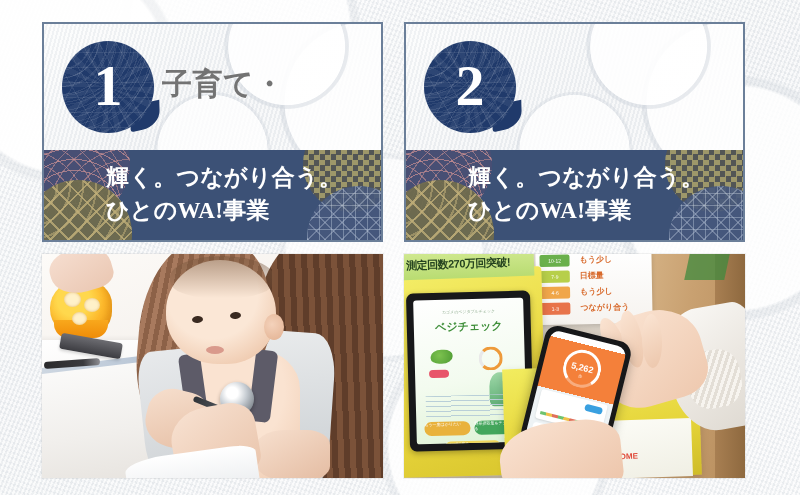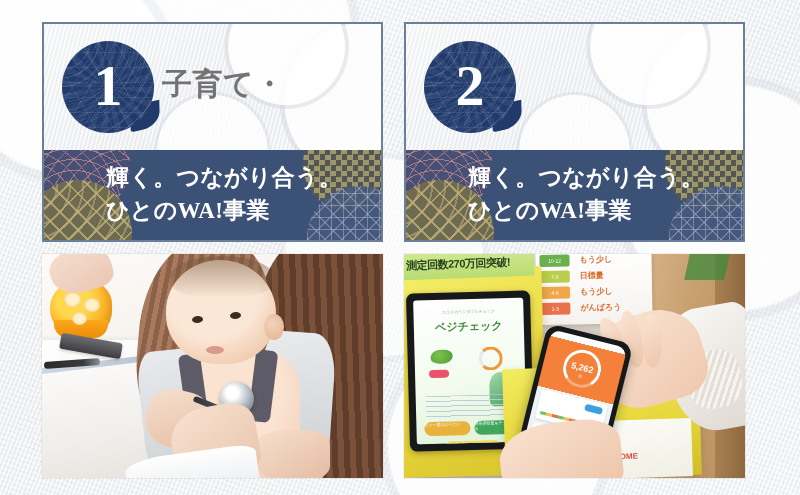--- a/index.html
+++ b/index.html
@@ -654,21 +654,21 @@
         <div class="pr-row" style="top:20px">
           <div class="pr-tag" style="background:#b7cf4a">7-9</div>
           <div class="pr-label">日標量</div>
         </div>
         <div class="pr-row" style="top:36px">
           <div class="pr-tag" style="background:#f0a64a">4-6</div>
           <div class="pr-label">もう少し</div>
         </div>
         <div class="pr-row" style="top:52px">
           <div class="pr-tag" style="background:#e8734a">1-3</div>
-          <div class="pr-label">がんばろう</div>
+          <div class="pr-label">つながり合う</div>
         </div>
       </div>
 
       <div class="kiosk-body"></div>
       <div class="banner-yellow"></div>
       <div class="banner-text1">測定回数270万回突破!</div>
 
       <div class="tablet-frame"></div>
       <div class="tablet-screen">
         <div class="ts-sub">カゴメのベジタブルチェック</div>

